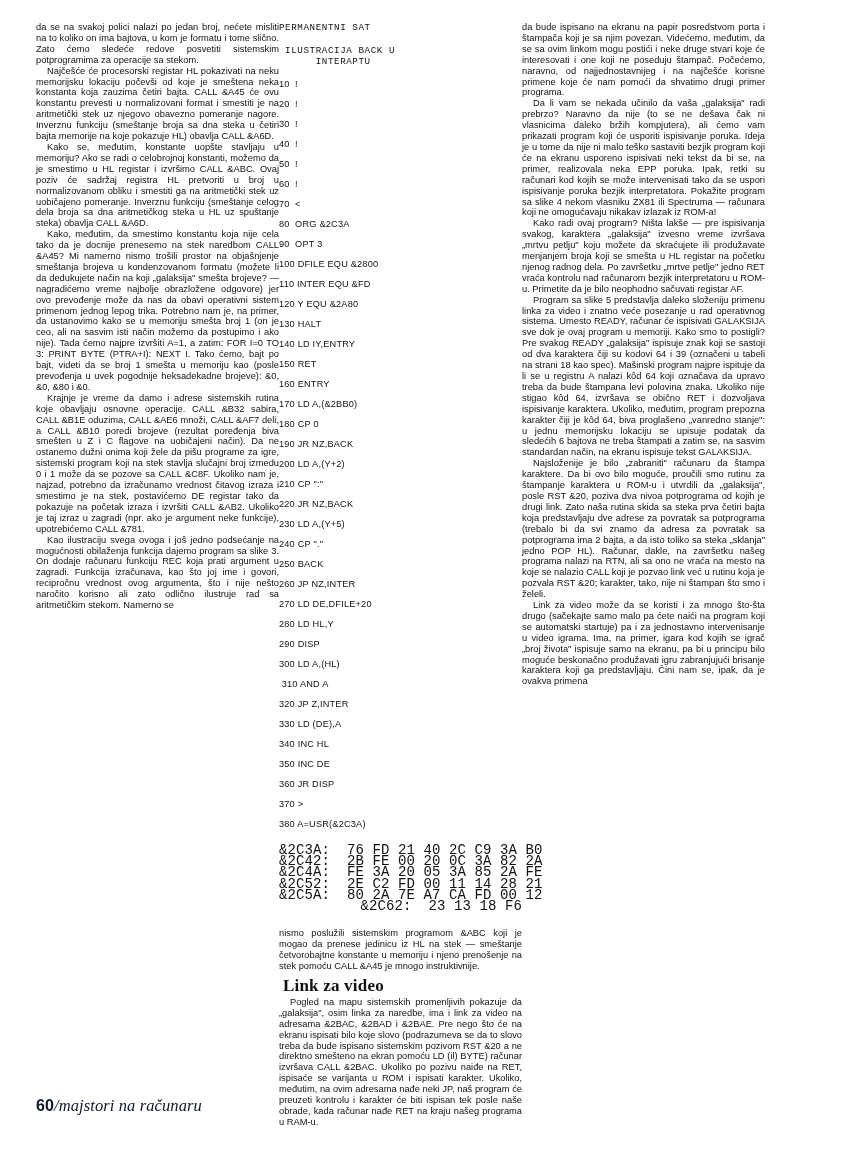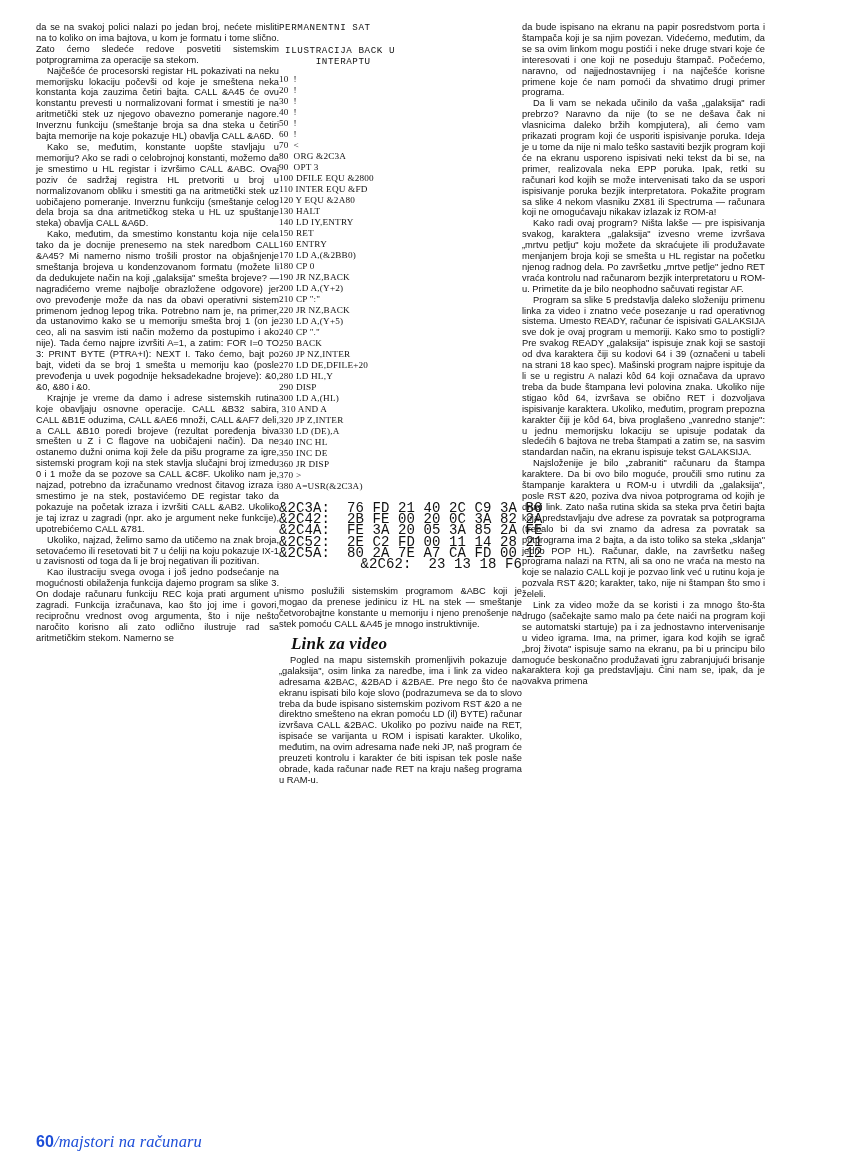--- a/index.html
+++ b/index.html
@@ -38,23 +38,23 @@
     hyphens: none;
   }
   .col p {
     margin: 0;
     text-indent: 11px;
   }
   .col p.noindent {
     text-indent: 0;
   }
   .mono {
-    font-family: Liberation Serif, serif;
+    font-family: Liberation Sans, sans-serif;
     font-size: 9.2px;
-    line-height: 11px;
+    line-height: 20px;
     white-space: pre;
     text-align: left;
     letter-spacing: 0.2px;
   }
   .listing-title {
     font-family: "Liberation Mono", monospace;
     font-size: 9.2px;
     line-height: 11.4px;
     white-space: pre;
     text-align: left;
@@ -63,39 +63,37 @@
   .hexdump {
     font-family: "Liberation Mono", monospace;
     font-size: 14px;
     line-height: 11.3px;
     white-space: pre;
     text-align: right;
     letter-spacing: 0.1px;
   }
   .sec-head {
     font-family: "Liberation Serif", serif;
-    font-style: italic;
     font-size: 17px;
     font-weight: 700;
-    margin: 9px 0 5px 12px;
+    margin: 9px 0 5px 4px;
     letter-spacing: 0.2px;
   }
   .spacer-s { height: 6px; }
   .spacer-m { height: 11px; }
   .spacer-l { height: 16px; }
   .footer {
     position: absolute;
     left: 36px;
     top: 1096px;
     font-family: "Liberation Serif", serif;
     font-size: 16.5px;
     font-style: italic;
-    color: #1d4ed8;
+    color: #0f172a;
     letter-spacing: 0.1px;
-    margin-top: 36px;
   }
   .footer .pg {
     font-family: "Liberation Sans", sans-serif;
     font-style: normal;
     font-weight: bold;
     font-size: 16px;
   }
   .col-2-shift { padding-top: 0px; }
 </style>
 </head>
@@ -104,21 +102,20 @@
 <div id="page">
 
   <div class="cols">
 
     <div class="col">
       <p class="noindent">da se na svakoj polici nalazi po jedan broj, nećete misliti na to koliko on ima bajtova, u kom je formatu i tome slično. Zato ćemo sledeće redove posvetiti sistemskim potprogramima za operacije sa stekom.</p>
       <p>Najčešće će procesorski registar HL pokazivati na neku memorijsku lokaciju počevši od koje je smeštena neka konstanta koja zauzima četiri bajta. CALL &amp;A45 će ovu konstantu prevesti u normalizovani format i smestiti je na aritmetički stek uz njegovo obavezno pomeranje nagore. Inverznu funkciju (smeštanje broja sa dna steka u četiri bajta memorije na koje pokazuje HL) obavlja CALL &amp;A6D.</p>
       <p>Kako se, međutim, konstante uopšte stavljaju u memoriju? Ako se radi o celobrojnoj konstanti, možemo da je smestimo u HL registar i izvršimo CALL &amp;ABC. Ovaj poziv će sadržaj registra HL pretvoriti u broj u normalizovanom obliku i smestiti ga na aritmetički stek uz uobičajeno pomeranje. Inverznu funkciju (smeštanje celog dela broja sa dna aritmetičkog steka u HL uz spuštanje steka) obavlja CALL &amp;A6D.</p>
       <p>Kako, međutim, da smestimo konstantu koja nije cela tako da je docnije prenesemo na stek naredbom CALL &amp;A45? Mi namerno nismo trošili prostor na objašnjenje smeštanja brojeva u kondenzovanom formatu (možete li da dedukujete način na koji „galaksija" smešta brojeve? — nagradićemo vreme najbolje obrazložene odgovore) jer ovo prevođenje može da nas da obavi operativni sistem primenom jednog lepog trika. Potrebno nam je, na primer, da ustanovimo kako se u memoriju smešta broj 1 (on je ceo, ali na sasvim isti način možemo da postupimo i ako nije). Tada ćemo najpre izvršiti A=1, a zatim: FOR I=0 TO 3: PRINT BYTE (PTRA+I): NEXT I. Tako ćemo, bajt po bajt, videti da se broj 1 smešta u memoriju kao (posle prevođenja u uvek pogodnije heksadekadne brojeve): &amp;0, &amp;0, &amp;80 i &amp;0.</p>
       <p>Krajnje je vreme da damo i adrese sistemskih rutina koje obavljaju osnovne operacije. CALL &amp;B32 sabira, CALL &amp;B1E oduzima, CALL &amp;AE6 množi, CALL &amp;AF7 deli, a CALL &amp;B10 poredi brojeve (rezultat poređenja biva smešten u Z i C flagove na uobičajeni način). Da ne ostanemo dužni onima koji žele da pišu programe za igre, sistemski program koji na stek stavlja slučajni broj izmedu 0 i 1 može da se pozove sa CALL &amp;C8F. Ukoliko nam je, najzad, potrebno da izračunamo vrednost čitavog izraza i smestimo je na stek, postavićemo DE registar tako da pokazuje na početak izraza i izvršiti CALL &amp;AB2. Ukoliko je taj izraz u zagradi (npr. ako je argument neke funkcije), upotrebićemo CALL &amp;781.</p>
-      <p>Ukoliko, najzad, želimo samo da utičemo na znak broja, setovaćemo ili resetovati bit 7 u ćeliji na koju pokazuje IX-1 u zavisnosti od toga da li je broj negativan ili pozitivan.</p>
       <p>Kao ilustraciju svega ovoga i još jedno podsećanje na mogućnosti obilaženja funkcija dajemo program sa slike 3. On dodaje računaru funkciju REC koja prati argument u zagradi. Funkcija izračunava, kao što joj ime i govori, recipročnu vrednost ovog argumenta, što i nije nešto naročito korisno ali zato odlično ilustruje rad sa aritmetičkim stekom. Namerno se</p>
     </div>
 
     <div class="col col-2-shift">
       <div class="listing-title">PERMANENTNI SAT
 
  ILUSTRACIJA BACK U
       INTERAPTU</div>
       <div class="spacer-s"></div>
       <div class="mono">10  !

